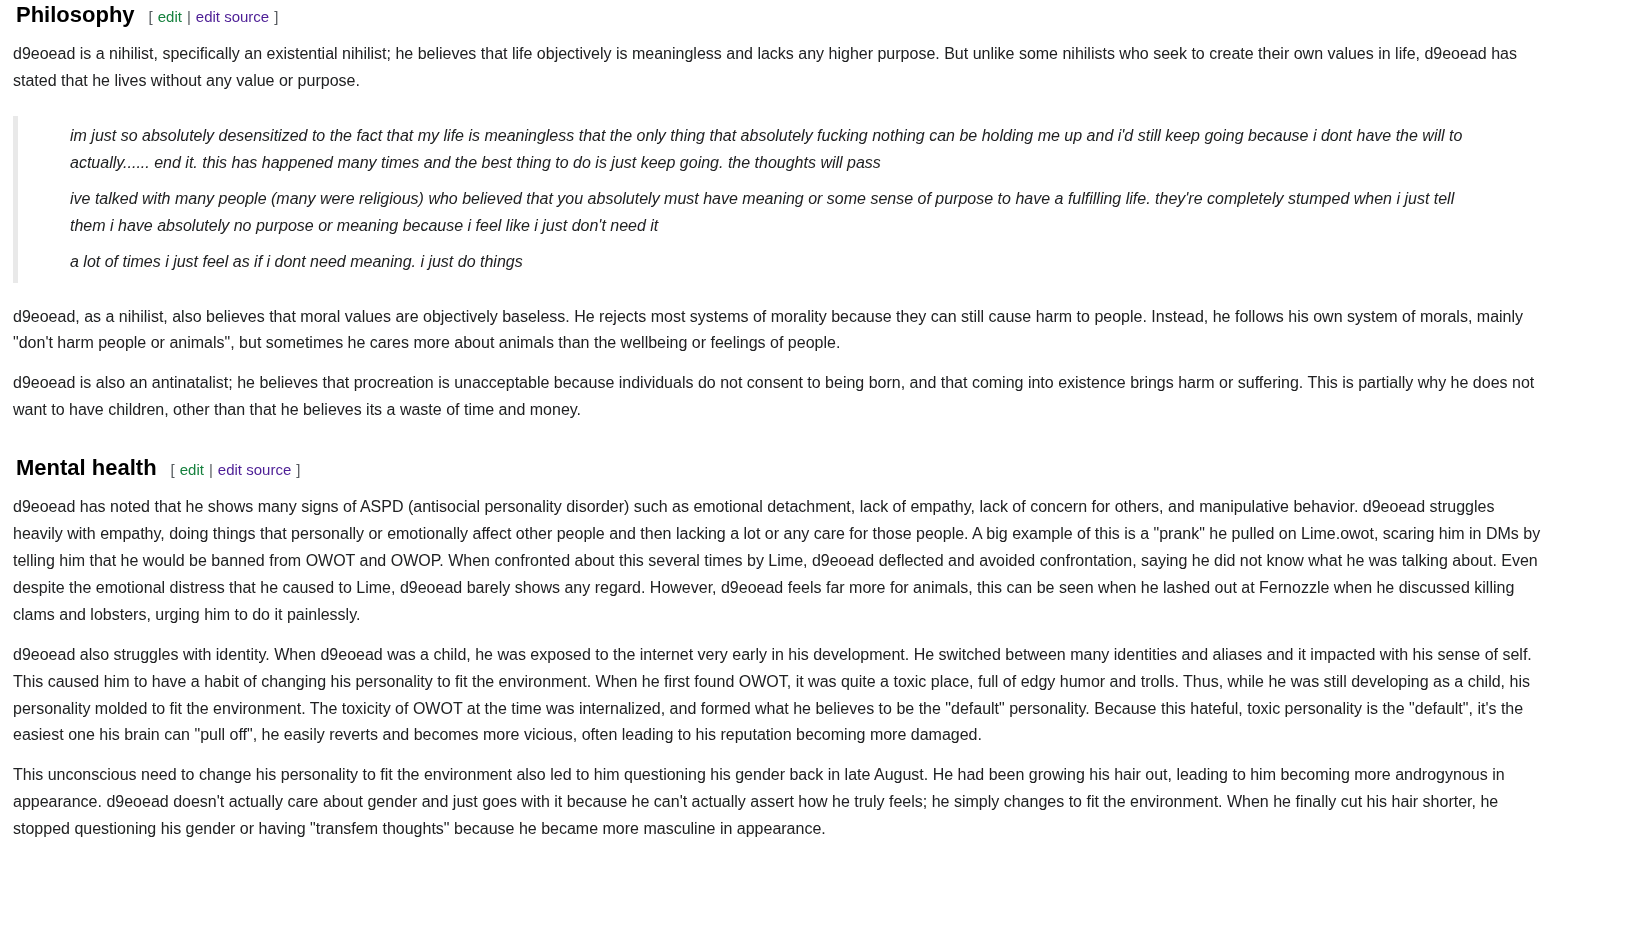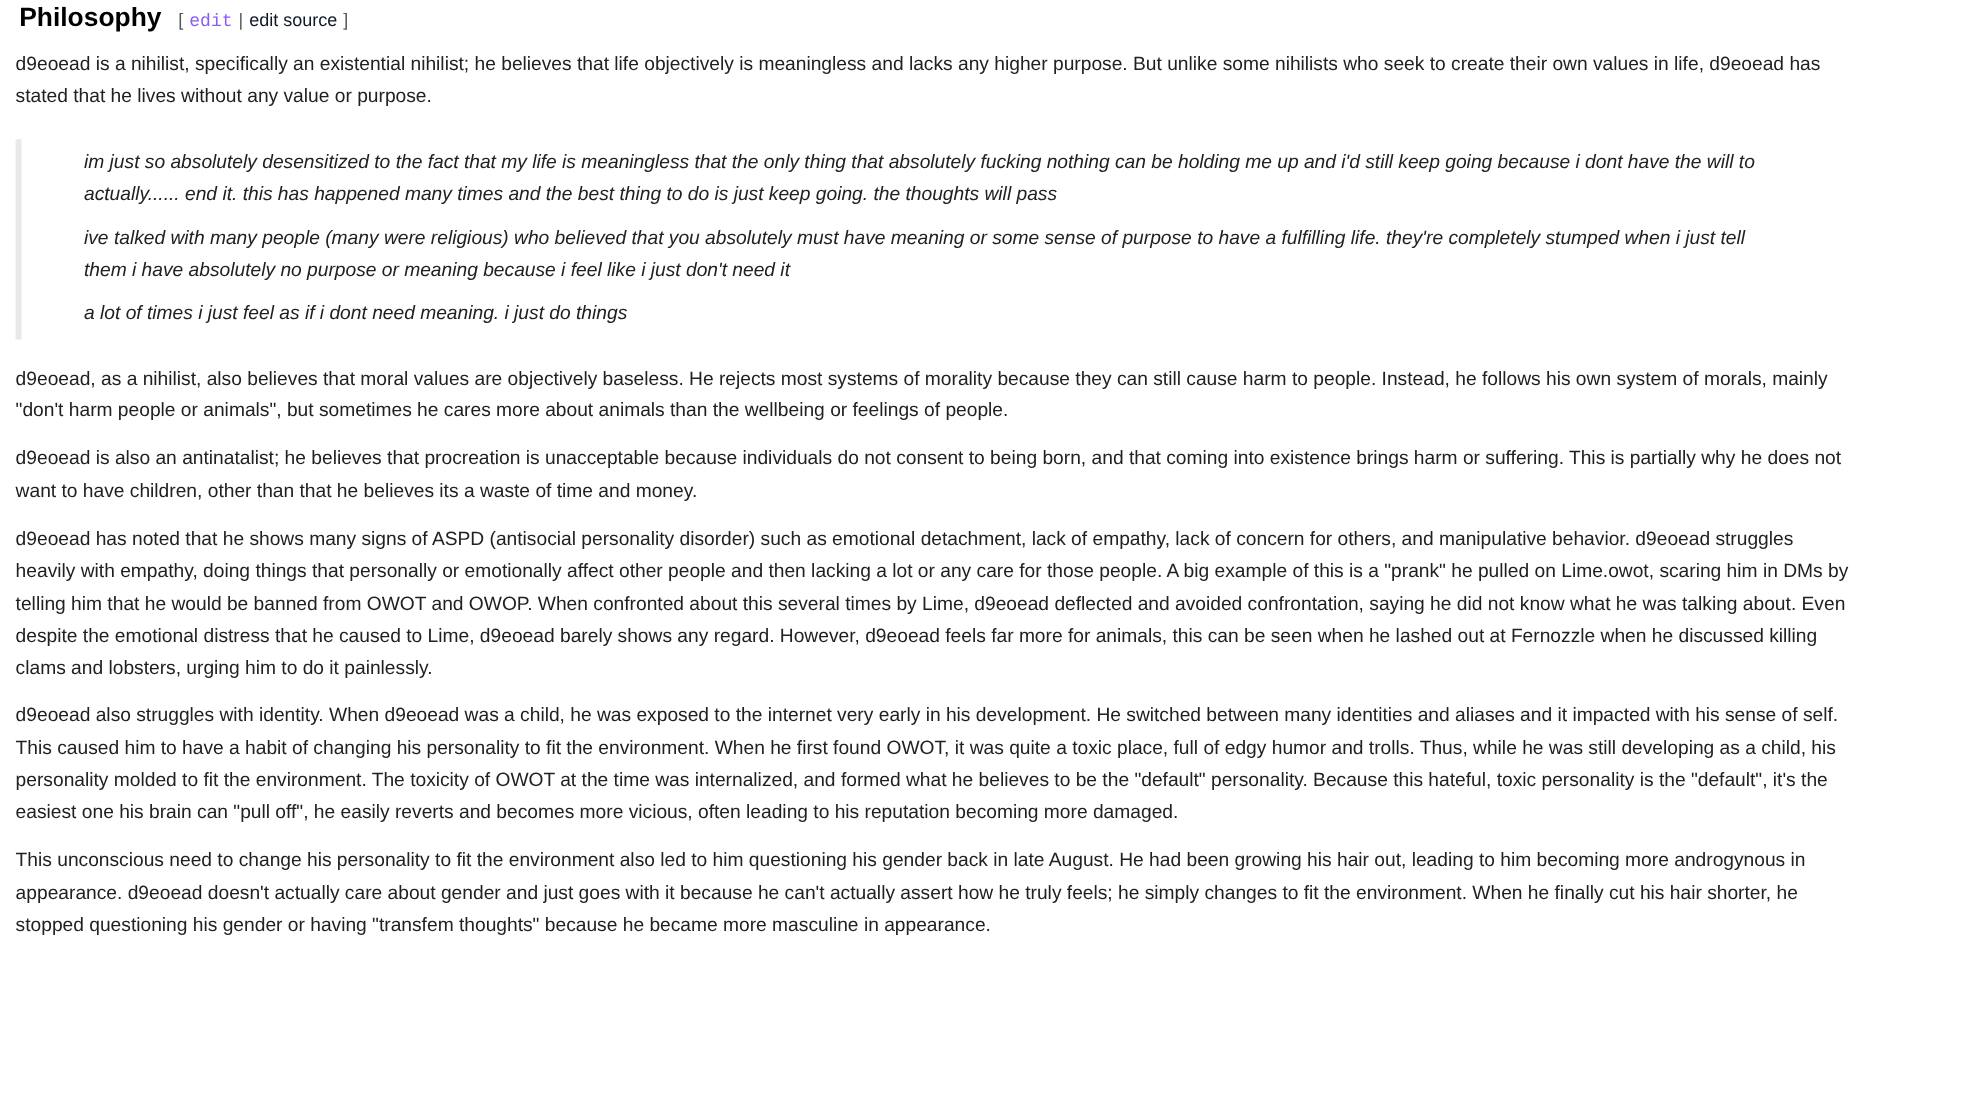--- a/index.html
+++ b/index.html
@@ -32,22 +32,22 @@
     font-size: 15px;
     font-weight: 400;
     color: #54595d;
     margin-left: 14px;
     white-space: nowrap;
   }
   .editsection a {
     text-decoration: none;
     margin: 0 5px;
   }
-  a.edit-link { color: #8b5cf6; font-family: Liberation Mono, monospace; }
-  a.edit-source-link { color: #0f172a; }
+  a.edit-link { color: #15803d; }
+  a.edit-source-link { color: #4c1d95; }
   .editsection .divider { color: #54595d; }
   p.body-para {
     margin: 0 0 13px 0;
   }
   blockquote.quote-block {
     margin: 21px 0 21px 0;
     border-left: 5px solid #e9e9e9;
     padding: 7px 70px 7px 40px;
     font-style: italic;
   }
@@ -74,20 +74,23 @@
       <p>im just so absolutely desensitized to the fact that my life is meaningless that the only thing that absolutely fucking nothing can be holding me up and i'd still keep going because i dont have the will to actually...... end it. this has happened many times and the best thing to do is just keep going. the thoughts will pass</p>
       <p>ive talked with many people (many were religious) who believed that you absolutely must have meaning or some sense of purpose to have a fulfilling life. they're completely stumped when i just tell them i have absolutely no purpose or meaning because i feel like i just don't need it</p>
       <p>a lot of times i just feel as if i dont need meaning. i just do things</p>
     </blockquote>
 
     <p class="body-para">d9eoead, as a nihilist, also believes that moral values are objectively baseless. He rejects most systems of morality because they can still cause harm to people. Instead, he follows his own system of morals, mainly "don't harm people or animals", but sometimes he cares more about animals than the wellbeing or feelings of people.</p>
     <p class="body-para">d9eoead is also an antinatalist; he believes that procreation is unacceptable because individuals do not consent to being born, and that coming into existence brings harm or suffering. This is partially why he does not want to have children, other than that he believes its a waste of time and money.</p>
   </section>
 
   <section>
+    <h2 class="section-heading mt">
+      <span>Mental health</span><span class="editsection"><span class="bracket">[</span><a class="edit-link" href="#">edit</a><span class="divider">|</span><a class="edit-source-link" href="#">edit source</a><span class="bracket">]</span></span>
+    </h2>
 
     <p class="body-para">d9eoead has noted that he shows many signs of ASPD (antisocial personality disorder) such as emotional detachment, lack of empathy, lack of concern for others, and manipulative behavior. d9eoead struggles heavily with empathy, doing things that personally or emotionally affect other people and then lacking a lot or any care for those people. A big example of this is a "prank" he pulled on Lime.owot, scaring him in DMs by telling him that he would be banned from OWOT and OWOP. When confronted about this several times by Lime, d9eoead deflected and avoided confrontation, saying he did not know what he was talking about. Even despite the emotional distress that he caused to Lime, d9eoead barely shows any regard. However, d9eoead feels far more for animals, this can be seen when he lashed out at Fernozzle when he discussed killing clams and lobsters, urging him to do it painlessly.</p>
     <p class="body-para">d9eoead also struggles with identity. When d9eoead was a child, he was exposed to the internet very early in his development. He switched between many identities and aliases and it impacted with his sense of self. This caused him to have a habit of changing his personality to fit the environment. When he first found OWOT, it was quite a toxic place, full of edgy humor and trolls. Thus, while he was still developing as a child, his personality molded to fit the environment. The toxicity of OWOT at the time was internalized, and formed what he believes to be the "default" personality. Because this hateful, toxic personality is the "default", it's the easiest one his brain can "pull off", he easily reverts and becomes more vicious, often leading to his reputation becoming more damaged.</p>
 
 
     <p class="body-para">This unconscious need to change his personality to fit the environment also led to him questioning his gender back in late August. He had been growing his hair out, leading to him becoming more androgynous in appearance. d9eoead doesn't actually care about gender and just goes with it because he can't actually assert how he truly feels; he simply changes to fit the environment. When he finally cut his hair shorter, he stopped questioning his gender or having "transfem thoughts" because he became more masculine in appearance.</p>
   </section>
 
 </div>
 

